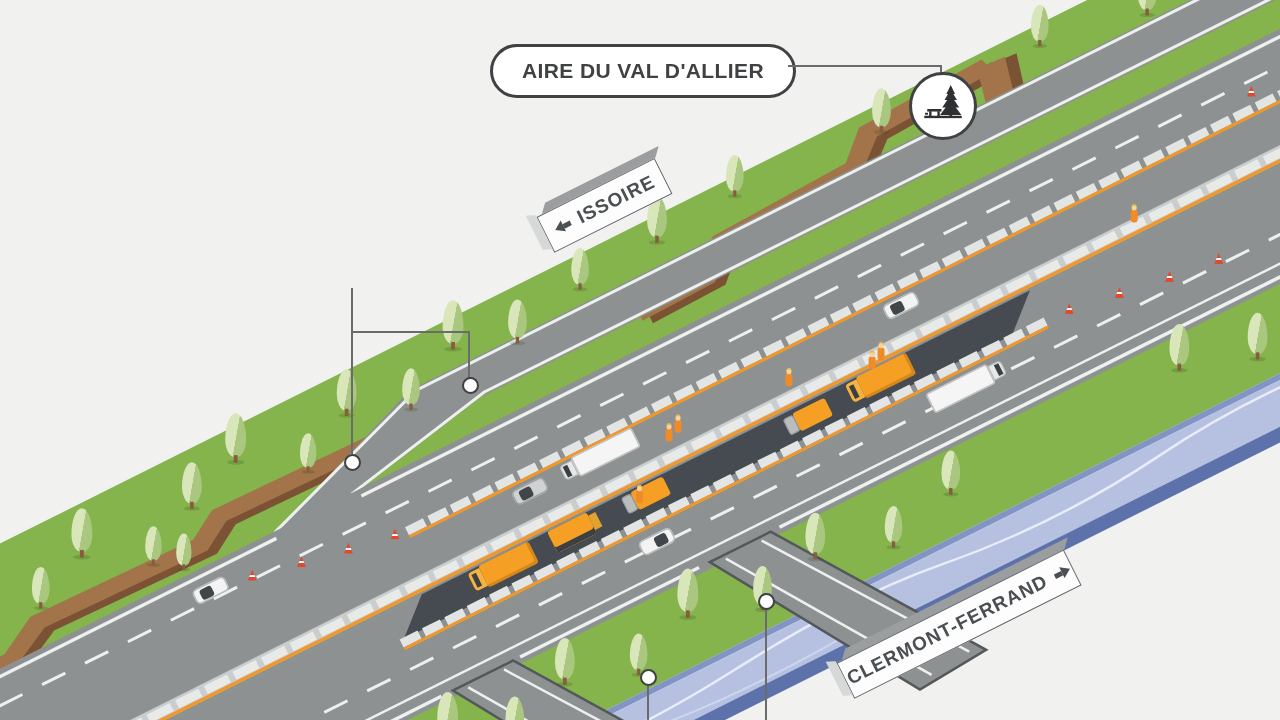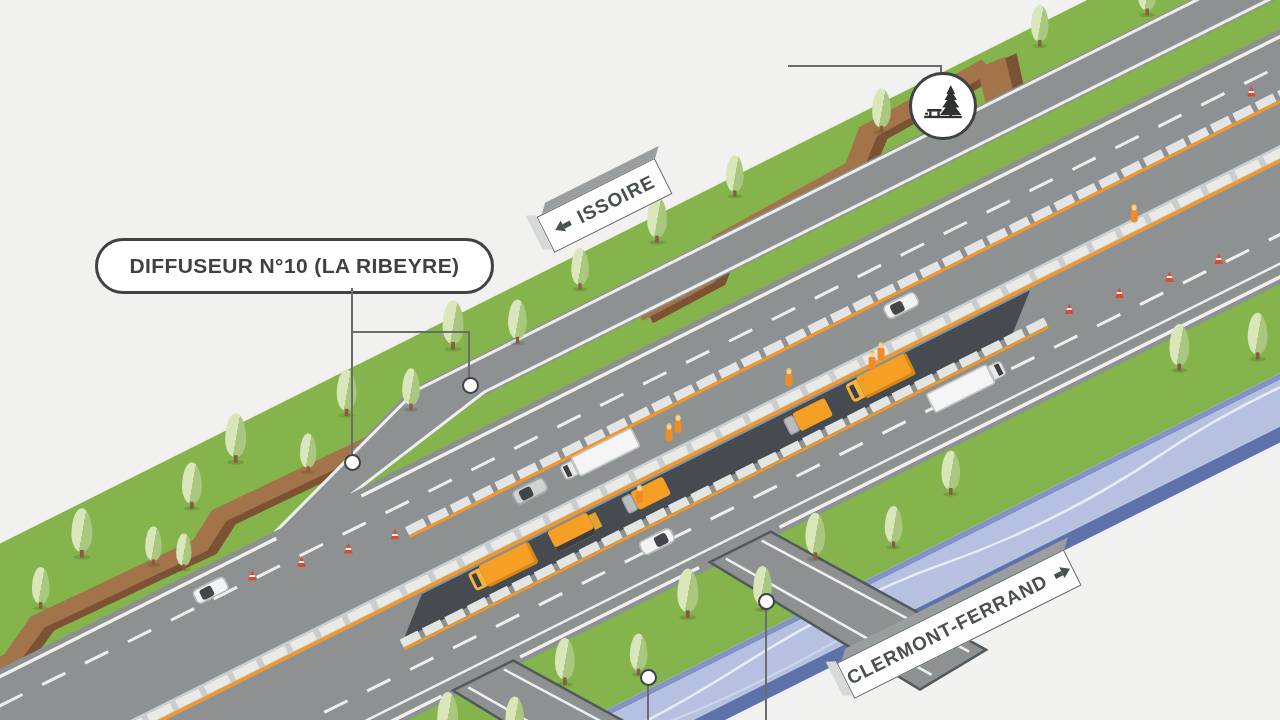--- a/index.html
+++ b/index.html
@@ -233,22 +233,22 @@
         <div class="cone up" style="left: 1048px; top: 882px;"></div>
         <div class="cone up" style="left: 1096px; top: 890px;"></div>
         <div class="cone up" style="left: 1800px; top: 990px;"></div>
         <div class="cone up" style="left: 1852px; top: 998px;"></div>
         <div class="cone up" style="left: 1904px; top: 1006px;"></div>
         <div class="cone up" style="left: 1956px; top: 1012px;"></div>
         <div class="cone up" style="left: 2060px; top: 877px;"></div>
       </div>
   </div>
 
-  <div class="pill" style="left:95px;top:238px;width:393px;height:50px;">
-    <span>DIFFUSEUR N°10 (LA RIBEYRE)</span>
+  <div class="pill" style="left:490px;top:44px;width:300px;height:48px;">
+    <span>AIRE DU VAL D'ALLIER</span>
   </div>
 
   <div class="cline" style="left:788px;top:65px;width:154px;height:2px;"></div>
   <div class="cline" style="left:940px;top:65px;width:2px;height:11px;"></div>
   <div class="cline" style="left:351px;top:288px;width:2px;height:168px;"></div>
   <div class="cline" style="left:351px;top:331px;width:119px;height:2px;"></div>
   <div class="cline" style="left:468px;top:333px;width:2px;height:46px;"></div>
   <div class="cline" style="left:647px;top:684px;width:2px;height:36px;"></div>
   <div class="cline" style="left:765px;top:608px;width:2px;height:112px;"></div>
 

